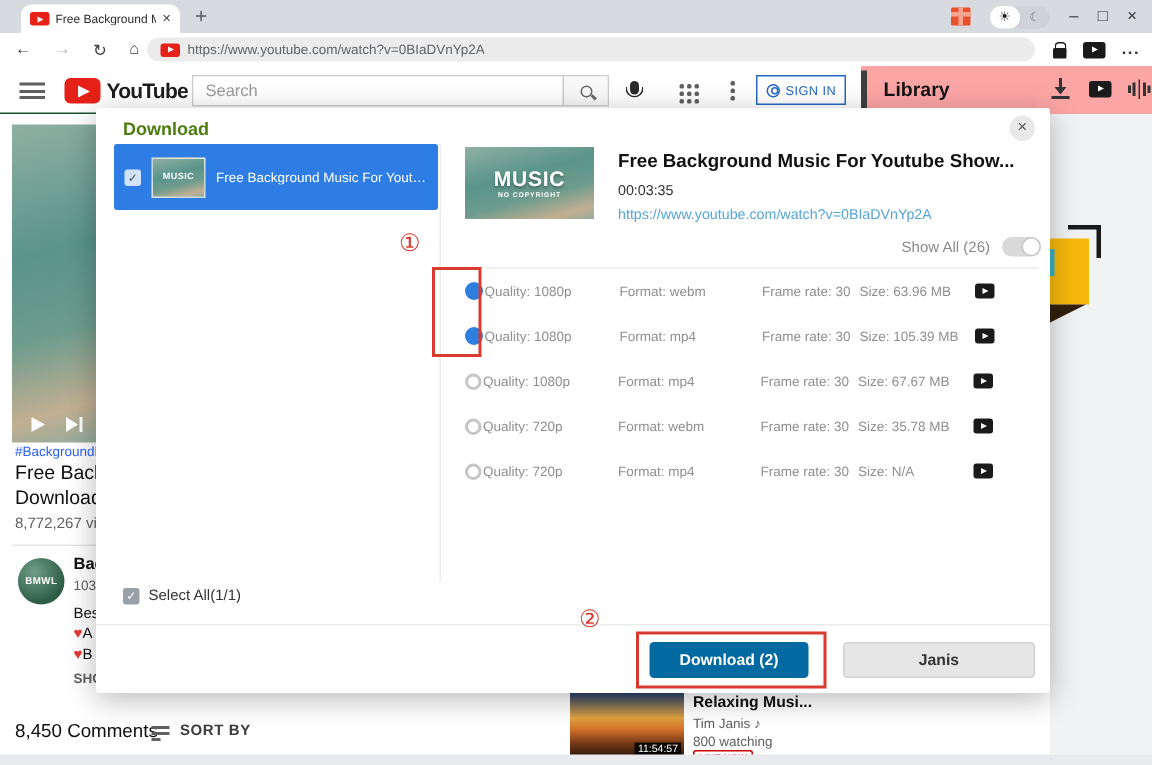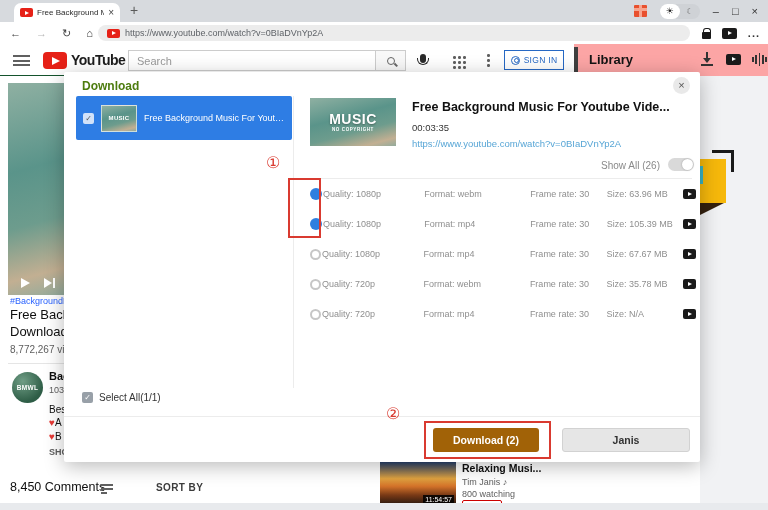--- a/index.html
+++ b/index.html
@@ -92,21 +92,21 @@
   .chname{position:absolute;left:49px;top:294px;font-size:11px;font-weight:bold;color:#0f0f0f;white-space:nowrap;}
   .chsubs{position:absolute;left:49px;top:309px;font-size:9px;color:#606060;white-space:nowrap;}
   .desc1{position:absolute;left:49px;top:328px;font-size:10px;color:#0f0f0f;white-space:nowrap;}
   .heartline{position:absolute;left:49px;font-size:10px;color:#0f0f0f;white-space:nowrap;}
   .heartline .hrt{color:#e53935;font-size:10px;}
   .showmore{position:absolute;left:49px;top:371px;font-size:9px;font-weight:bold;color:#606060;white-space:nowrap;}
   .comments{position:absolute;left:10px;top:404px;font-size:12.5px;color:#0f0f0f;white-space:nowrap;}
   .sorticon{position:absolute;left:101px;top:408px;width:12px;height:8px;}
   .sorticon::before{content:"";position:absolute;left:0;top:0;width:12px;height:1.6px;background:#606060;box-shadow:0 4px #606060;}
   .sorticon::after{content:"";position:absolute;left:0;top:8px;width:6px;height:1.6px;background:#606060;}
-  .sortby{position:absolute;left:120px;top:406px;font-size:10px;font-weight:bold;color:#3c3c3c;letter-spacing:.4px;margin-left:36px;}
+  .sortby{position:absolute;left:120px;top:406px;font-size:10px;font-weight:bold;color:#3c3c3c;letter-spacing:.4px;}
   .sugg-thumb{position:absolute;left:380px;top:386px;width:76px;height:44px;
     background:linear-gradient(180deg,#27406b 0%,#e0a23f 38%,#d4732a 55%,#7a3a16 75%,#1d130d 100%);}
   .ts-badge{position:absolute;right:2px;bottom:2px;background:rgba(0,0,0,.85);color:#fff;font-size:7px;padding:1px 2px;}
   .sugg-title{position:absolute;left:462px;top:386px;font-size:10.5px;font-weight:bold;color:#0f0f0f;white-space:nowrap;}
   .sugg-ch{position:absolute;left:462px;top:401px;font-size:9px;color:#606060;white-space:nowrap;}
   .sugg-watch{position:absolute;left:462px;top:413px;font-size:9px;color:#606060;white-space:nowrap;}
   .live-badge{position:absolute;left:462px;top:424px;border:1px solid #cc0000;color:#cc0000;font-size:6.5px;font-weight:bold;padding:1px 3px;border-radius:2px;}
   
   .pencil{position:absolute;left:700px;top:74px;width:36px;height:72px;z-index:4;}
   .p-bracket{position:absolute;right:2px;top:0;width:22px;height:22px;border-top:3px solid #1a1a1a;border-right:3px solid #1a1a1a;}
@@ -140,31 +140,31 @@
   .v-duration{position:absolute;left:348px;top:50px;font-size:9.5px;color:#333;text-align:right;}
   .v-link{position:absolute;left:348px;top:66px;font-size:9.5px;color:#58a6d6;text-decoration:none;}
   .showall-label{position:absolute;left:440px;top:88px;width:156px;text-align:right;font-size:10px;color:#8a8a8a;}
   .toggle{position:absolute;left:604px;top:86px;width:26px;height:13px;background:#d9d9d9;border-radius:7px;}
   .toggle .knob{position:absolute;right:1px;top:1px;width:11px;height:11px;background:#fff;border-radius:50%;box-shadow:0 0 2px rgba(0,0,0,.3);}
   .hdivider1{position:absolute;left:238px;top:106px;width:390px;height:1px;background:#ececec;}
   .rows{position:absolute;left:238px;top:107px;width:394px;}
   .q-row{display:flex;align-items:center;height:30px;}
   .radio{width:11px;height:11px;border-radius:50%;margin-left:8px;flex:none;border:2px solid #c6c6c6;background:#fff;}
   .radio.on{border:none;background:#2f7fe0;width:12px;height:12px;}
-  .qc{font-size:9px;color:#8f8f8f;white-space:nowrap;overflow:hidden;margin-left:12px;}
+  .qc{font-size:9px;color:#8f8f8f;white-space:nowrap;overflow:hidden;}
   .q1{margin-left:1px;width:90px;}
   .q2{width:95px;}
   .q3{width:65px;}
   .q4{width:77px;}
   .vicon{width:13px;height:10px;background:#1a1a1a;border-radius:2px;position:relative;flex:none;}
   .vicon i{position:absolute;left:5px;top:2.5px;border-left:4px solid #fff;border-top:2.5px solid transparent;border-bottom:2.5px solid transparent;}
   .selectall{position:absolute;left:18px;top:320px;display:flex;align-items:center;gap:6px;}
   .sa-check{width:11px;height:11px;background:#98a0a8;border-radius:2px;text-align:center;line-height:11px;font-size:8px;color:#fff;}
   .sa-label{font-size:10px;color:#333;}
-  .btn-download{position:absolute;left:369px;top:356px;width:106px;height:24px;background:#a16207;border-radius:3px;
+  .btn-download{position:absolute;left:369px;top:356px;width:106px;height:24px;background:#0369a1;border-radius:3px;
     color:#fff;font-size:10.5px;font-weight:bold;display:flex;align-items:center;justify-content:center;}
   .btn-cancel{position:absolute;left:498px;top:356px;width:128px;height:24px;background:#e6e6e6;border:1px solid #d2d2d2;border-radius:3px;
     color:#333;font-size:10.5px;font-weight:bold;display:flex;align-items:center;justify-content:center;}
 
   
   .ann{position:absolute;z-index:20;color:#d93a30;}
   .ann-num{font-size:16px;line-height:1;}
   .ann1-num{left:266px;top:155px;}
   .ann1-rect{left:288px;top:178px;width:33px;height:60px;border:2px solid #d93a30;}
   .ann2-num{left:386px;top:406px;}
@@ -295,21 +295,21 @@
           <span>MUSIC</span>
         </span>
       <span class="li-title">Free Background Music For Youtu...</span>
     </div>
     <span class="v-divider"></span>
 
     <div class="thumb-lg beach">
       <span class="tl-t1">MUSIC</span>
       <span class="tl-t2">NO COPYRIGHT</span>
     </div>
-    <span class="v-title">Free Background Music For Youtube Vide...</span>
+    <span class="v-title">Free Background Music For Youtube Show...</span>
     <span class="v-duration">00:03:35</span>
     <a class="v-link" href="#">https://www.youtube.com/watch?v=0BIaDVnYp2A</a>
     <span class="showall-label">Show All (26)</span>
     <span class="toggle">
         <span class="knob"></span>
       </span>
     <span class="hdivider1"></span>
 
     <div class="rows">
         <div class="q-row">

